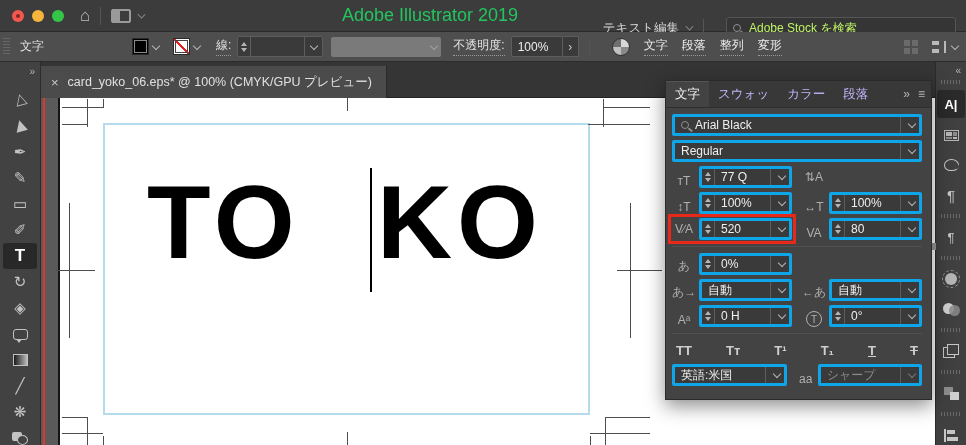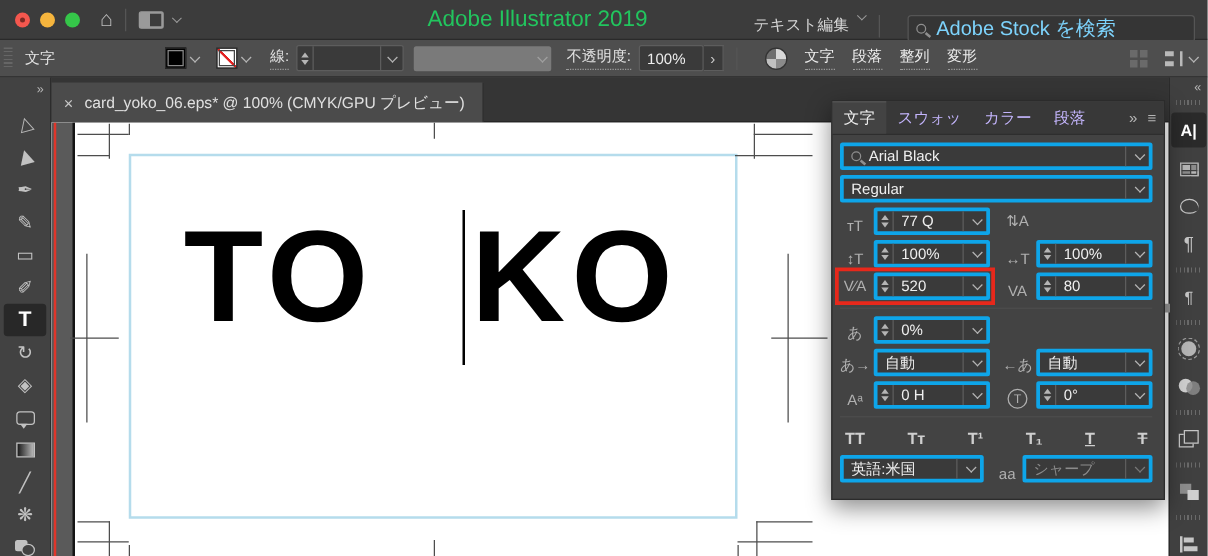--- a/index.html
+++ b/index.html
@@ -13,26 +13,26 @@
   .tl.red { background:#f4574e; margin-left:12px; }
   .tl.red .dot { position:absolute; left:4px; top:4px; width:4px; height:4px; border-radius:50%; background:#7c2a24; }
   .tl.yellow { background:#f6b53d; }
   .tl.green { background:#35c649; }
   .home-icon { margin-left:16px; font-size:17px; color:#bfbfbf; }
   .vsep { width:1px; height:18px; background:#555; margin:0 10px; }
   .ws-icon { width:20px; height:14px; border:1.5px solid #9a9a9a; border-radius:2px; position:relative; background:#9a9a9a; }
   .ws-icon span { position:absolute; right:1px; top:1px; bottom:1px; width:9px; background:#3c3c3c; }
   .chev { width:7px; height:7px; border-right:1.6px solid #9a9a9a; border-bottom:1.6px solid #9a9a9a; transform:rotate(45deg) scale(.8); display:inline-block; margin-left:7px; margin-top:-3px; }
   .win-title { position:absolute; left:330px; width:200px; text-align:center; color:#22c55e; font-size:18px; }
-  .tb-right { position:absolute; right:10px; display:flex; height:32px;margin-top:25px; }
+  .tb-right { position:absolute; right:10px; display:flex; align-items:center; height:32px;margin-top:25px; }
   .ws-name { color:#d6d6d6; font-size:12.5px; }
   .searchbox { display:flex; align-items:center; width:230px; height:22px; background:#353535; border:1px solid #555; border-radius:3px; margin-left:12px; padding:0 6px; }
   .lens { width:8px; height:8px; border:1.6px solid #8f8f8f; border-radius:50%; position:relative; flex:none; }
   .lens::after { content:""; position:absolute; left:6px; top:7px; width:5px; height:1.6px; background:#8f8f8f; transform:rotate(40deg); }
-  .search-ph { color:#7dd3fc; margin-left:8px; font-size:16px; white-space:nowrap; }
+  .search-ph { color:#bef264; margin-left:8px; font-size:12px; white-space:nowrap; }
 
   
   .controlbar { left:0; top:32px; width:966px; height:30px; background:#4e4e4e; border-bottom:1px solid #2c2c2c; display:flex; align-items:center; }
   .grip { width:7px; height:18px; margin-left:3px; background:repeating-linear-gradient(#666 0 1px, transparent 1px 3px); flex:none; }
   .cb-label { margin-left:10px; color:#e3e3e3; }
   .dotted { border-bottom:1px dotted #9a9a9a; padding-bottom:1px; }
   .swatch { width:17px; height:17px; border:1px solid #2a2a2a; outline:1px solid #8a8a8a; outline-offset:-3px; background:#000; margin-left:14px; flex:none; }
   .swatch.stroke { background:linear-gradient(to top right, #fff 45%, #e32222 46%, #e32222 54%, #fff 55%); outline-color:#444; }
   .mini-chev { width:6px; height:6px; border-right:1.4px solid #b5b5b5; border-bottom:1.4px solid #b5b5b5; transform:rotate(45deg); display:inline-block; margin:0 0 2px 4px; flex:none; }
   .combo { display:flex; align-items:center; height:21px; background:#3a3a3a; border:1px solid #5d5d5d; border-radius:2px; }

